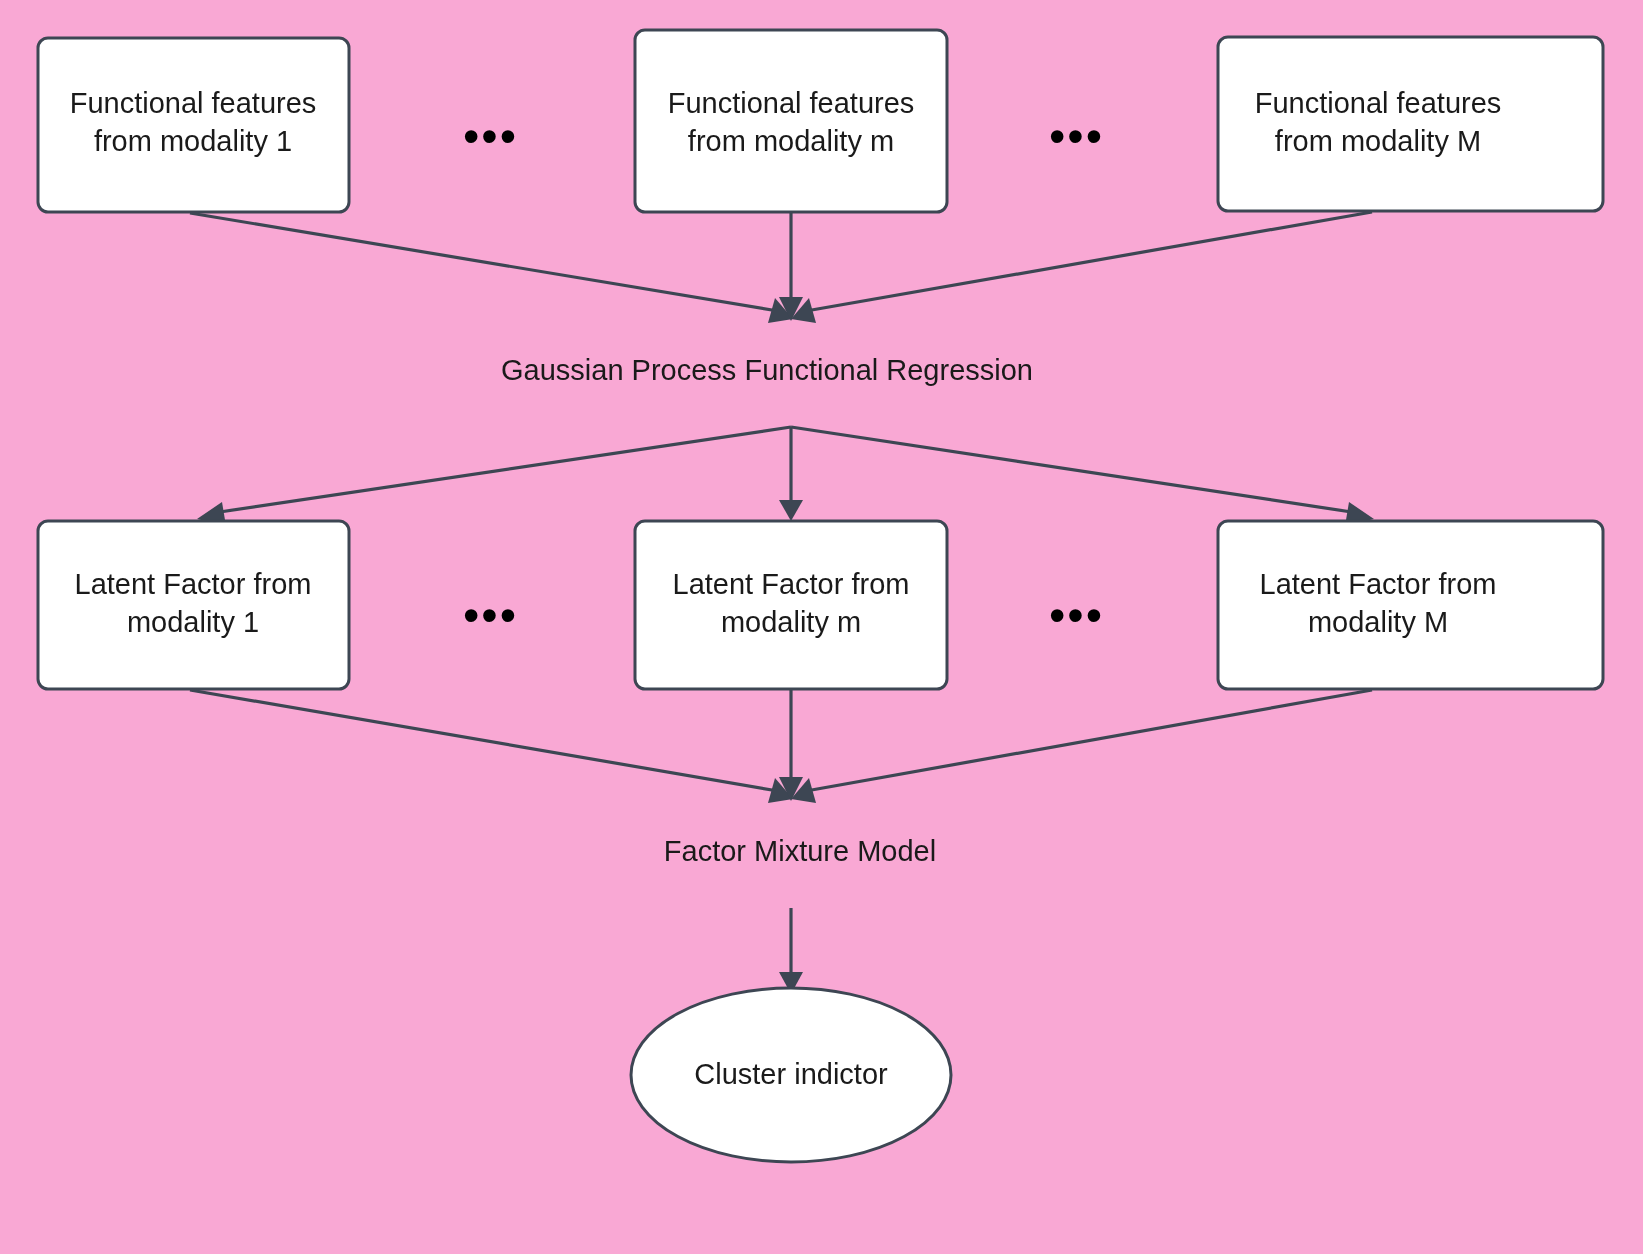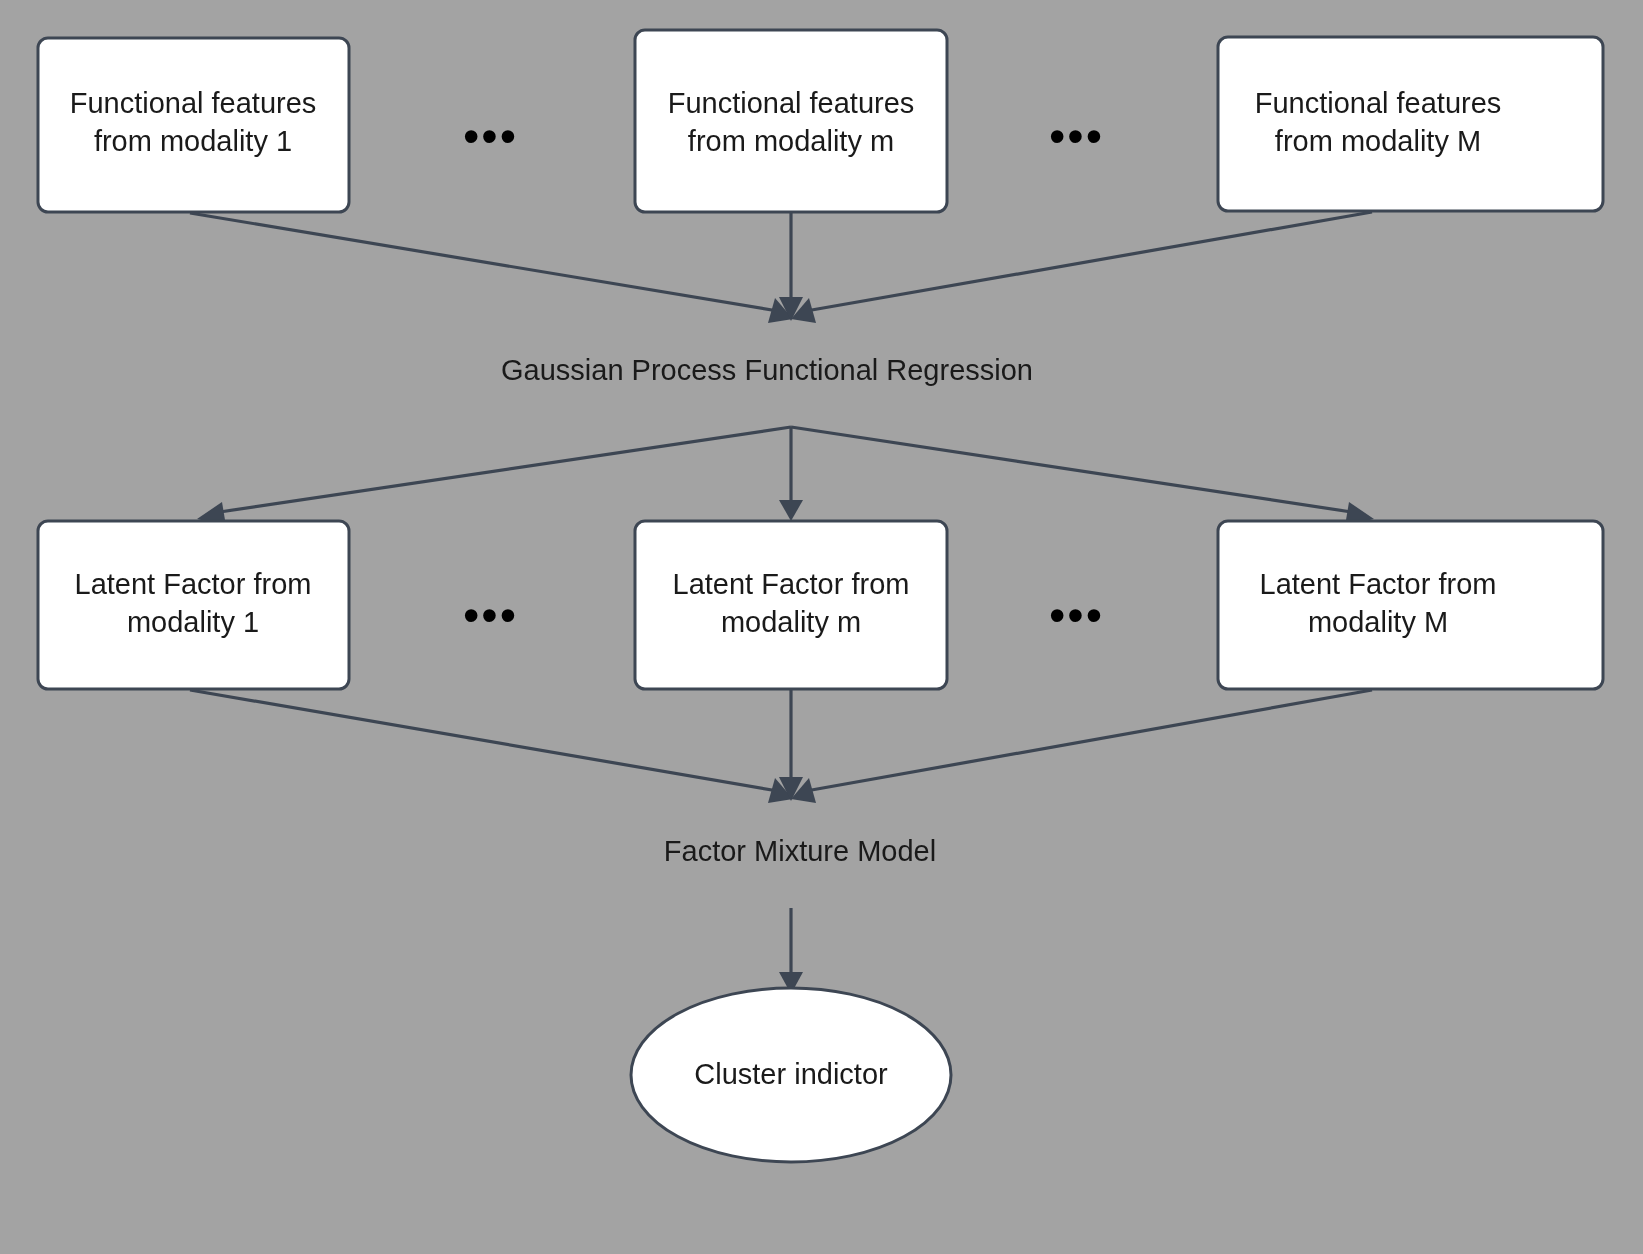--- a/index.html
+++ b/index.html
@@ -7,21 +7,21 @@
     padding: 0;
     background: #ffffff;
   }
   body {
     font-family: "Liberation Sans", sans-serif;
   }
   #diagram-root {
     position: relative;
     width: 1643px;
     height: 1254px;
-    background: #a3a3a3;
+    background: #f9a8d4;
     overflow: hidden;
   }
   svg.flow {
     position: absolute;
     top: 0;
     left: 0;
     width: 1643px;
     height: 1254px;
     display: block;
   }

